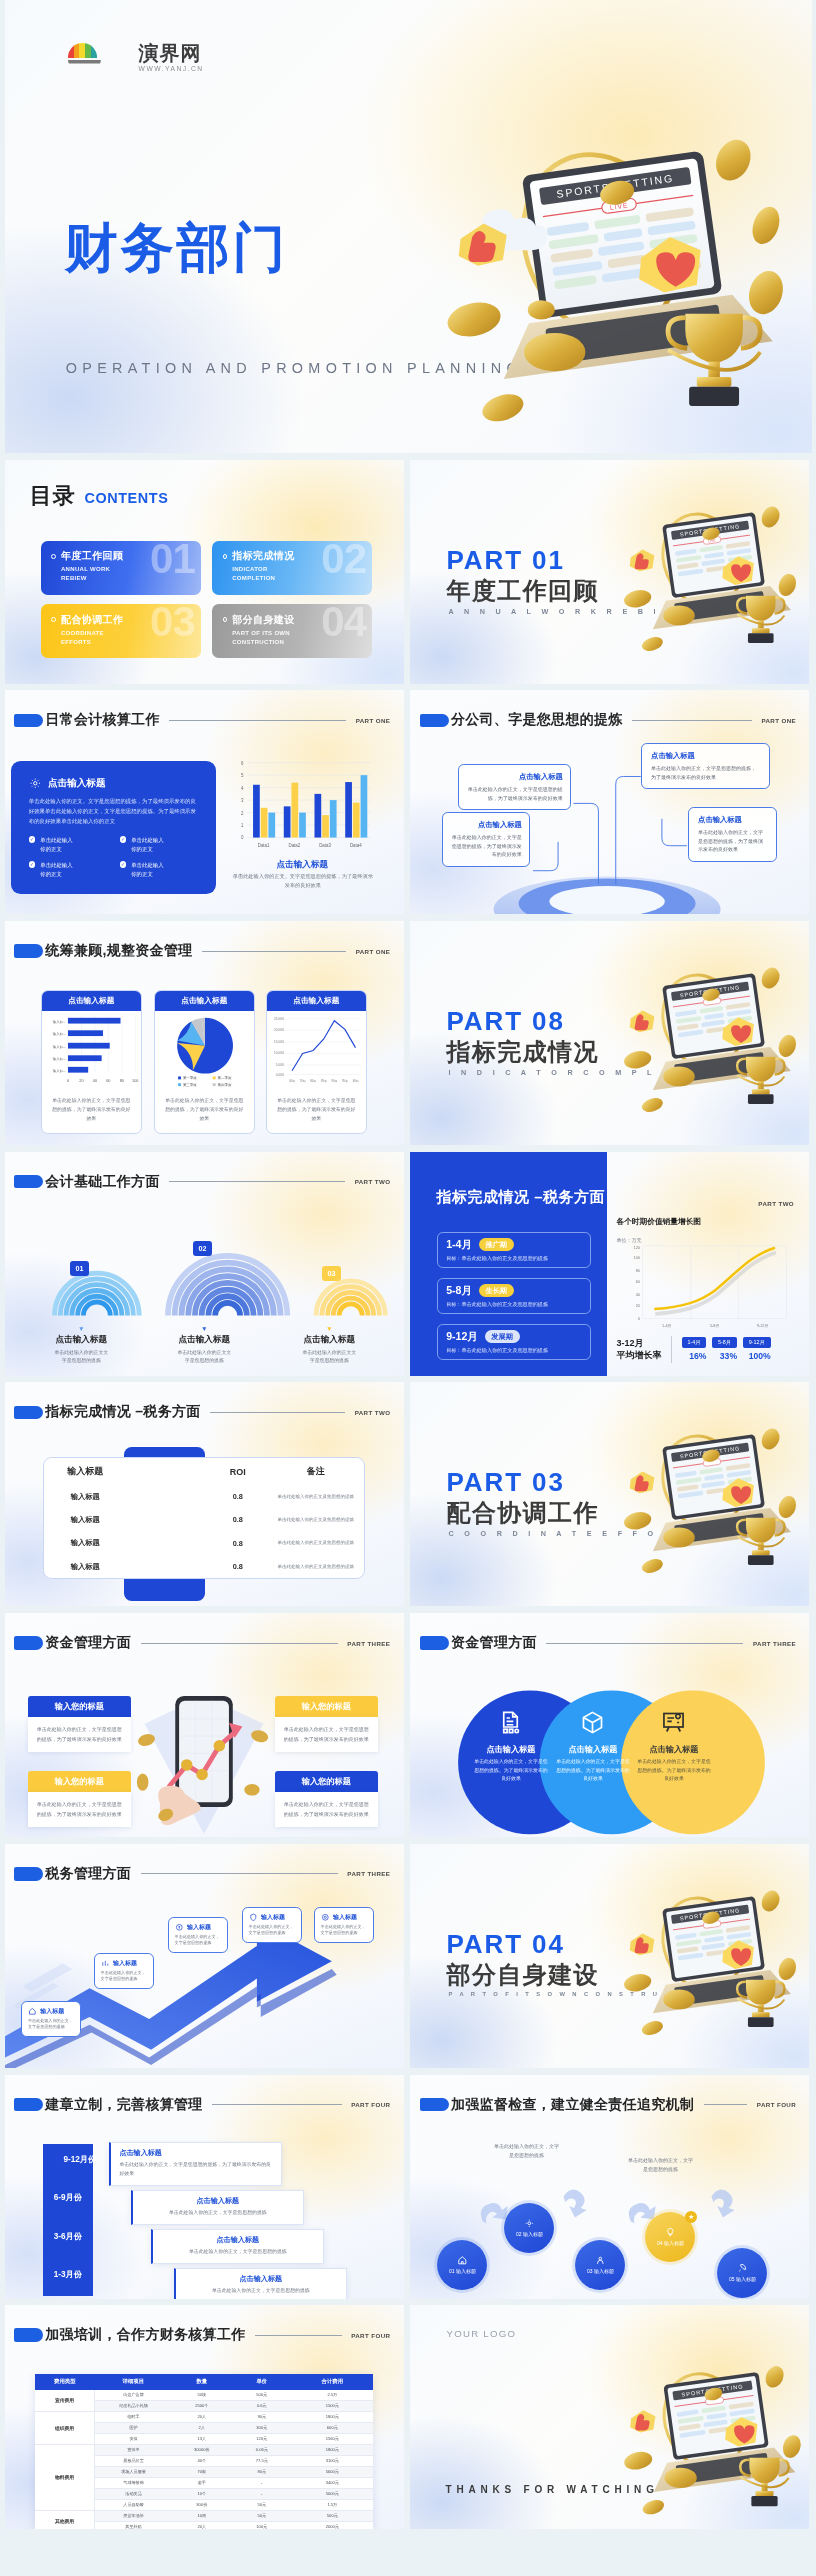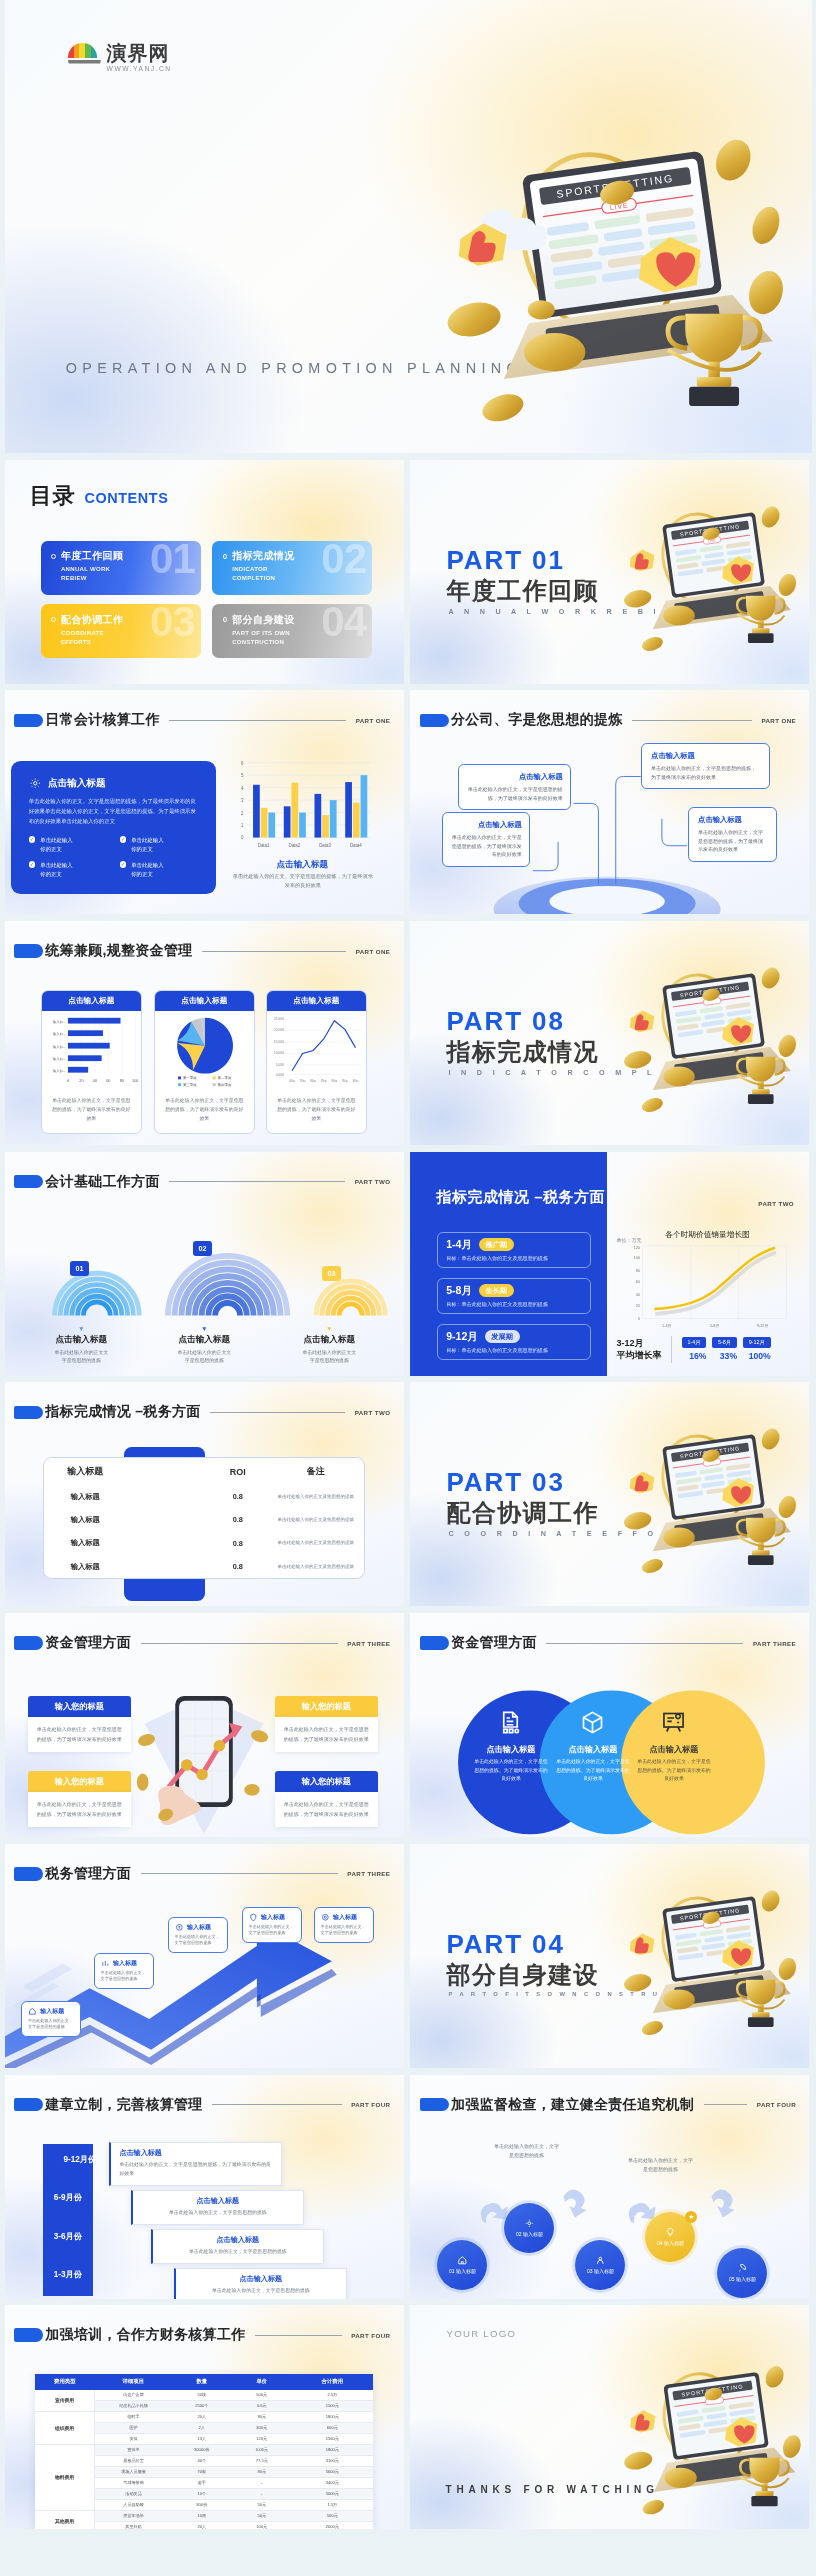--- a/index.html
+++ b/index.html
@@ -34,21 +34,21 @@
       linear-gradient(160deg,#fbfcfe 0%,#fafbfd 60%,#eef3fc 100%);
   }
 
   
   .logo-wrap { position:absolute; left:63px; top:43px; display:flex; align-items:center; gap:5.8px; }
   .logo-mark { width:33px; height:29px; position:relative; }
   .logo-fan { width:29px; height:14.4px; border-radius:14.4px 14.4px 0 0; overflow:hidden; display:flex; }
   .logo-fan i { flex:1; display:block; }
   .logo-arc { width:33px; height:8.6px; border-radius:0 0 16.3px 16.3px; background:#7a7a7a; margin-top:1.9px;
               clip-path: polygon(0 0,100% 0,100% 45%,0 45%); }
-  .logo-txt { line-height:1; }
+  .logo-txt { line-height:1;margin-left:32px; }
   .logo-cn { font-size:20px; font-weight:bold; color:#3d3d3d; letter-spacing:1px; }
   .logo-url { font-size:6.7px; color:#8d8d8d; letter-spacing:1.5px; margin-top:2.9px; }
   .cover-title1 { position:absolute; left:60px; top:221px; font-size:53px; font-weight:bold;
                   color:#1b5ce6; letter-spacing:2.9px; line-height:1; }
   .cover-title2 { position:absolute; left:60px; top:288px; font-size:53px; font-weight:bold;
                   color:#3b3b3b; letter-spacing:2.9px; line-height:1;
                   text-shadow: 1.9px 1.9px 0 rgba(255,255,255,.8); }
   .cover-sub { position:absolute; left:61px; top:360px; font-size:14.4px; color:#6d7686;
                letter-spacing:5.3px; font-weight:500; }
   .hero { position:absolute; }
@@ -155,20 +155,21 @@
             <i style="background:#2ba2a0"></i>
           </div>
           <div class="logo-arc"></div>
         </div>
         <div class="logo-txt">
           <div class="logo-cn">演界网</div>
           <div class="logo-url">WWW.YANJ.CN</div>
         </div>
       </div>
 
+      <div class="cover-title1">财务部门</div>
       <div class="cover-sub">OPERATION AND PROMOTION PLANNING</div>
 
       <svg class="hero" style="left:423px;top:110px;" width="384" height="346" viewBox="0 0 400 360">
         <defs>
           <linearGradient id="gold" x1="0" y1="0" x2="1" y2="1">
             <stop offset="0" stop-color="#f7e08a"></stop>
               <stop offset=".5" stop-color="#d9ae3b"></stop>
               <stop offset="1" stop-color="#b8861f"></stop>
           </linearGradient>
           <linearGradient id="screen" x1="0" y1="0" x2="0" y2="1">
@@ -747,21 +748,21 @@
         <div style="font-size:5.1px;color:#dfe7ff;margin-top:3.8px;">目标：单击此处输入你的正文及您思想的提炼</div>
       </div>
       <div style="position:absolute;left:27px;top:172px;width:154px;height:36px;border:1px solid #7f9ff0;border-radius:5.8px;padding:4.8px 7.7px;">
         <div style="display:flex;align-items:center;gap:6.7px;">
           <span style="font-size:10.6px;font-weight:bold;color:#fff;">9-12月</span>
           <span style="background:#dbe4fb;color:#1d47d4;font-size:7.2px;font-weight:bold;border-radius:8.6px;padding:1.9px 6.7px;">发展期</span>
         </div>
         <div style="font-size:5.1px;color:#dfe7ff;margin-top:3.8px;">目标：单击此处输入你的正文及您思想的提炼</div>
       </div>
 
-      <div style="position:absolute;left:206px;top:78px;width:182px;text-align:center;font-size:7.7px;font-weight:normal;color:#1f1f1f;">各个时期价值销量增长图</div>
+      <div style="position:absolute;left:206px;top:65px;width:182px;font-size:7.7px;font-weight:bold;color:#1f1f1f;">各个时期价值销量增长图</div>
       <div style="position:absolute;left:206px;top:85px;font-size:5px;color:#6d7480;">单位：万元</div>
       <svg style="position:absolute;left:206px;top:90px;" width="182" height="91" viewBox="0 0 190 95">
         <rect x="28" y="4" width="150" height="76" fill="none" stroke="#e2e6ee" stroke-width=".5"></rect>
         <g stroke="#e2e6ee" stroke-width=".5">
           <line x1="78" y1="4" x2="78" y2="80"></line>
             <line x1="128" y1="4" x2="128" y2="80"></line>
         </g>
         <path d="M40 72 C 70 70, 88 64, 104 52 C 126 34, 140 16, 166 8" fill="none" stroke="#cfcfcf" stroke-width="4" opacity=".65" transform="translate(1,3)"></path>
         <path d="M40 70 C 70 68, 88 62, 104 50 C 126 32, 140 14, 166 6" fill="none" stroke="#f5c20a" stroke-width="2.6"></path>
         <g font-family="'Liberation Sans',sans-serif" font-size="4" fill="#7a7a7a" text-anchor="end">

